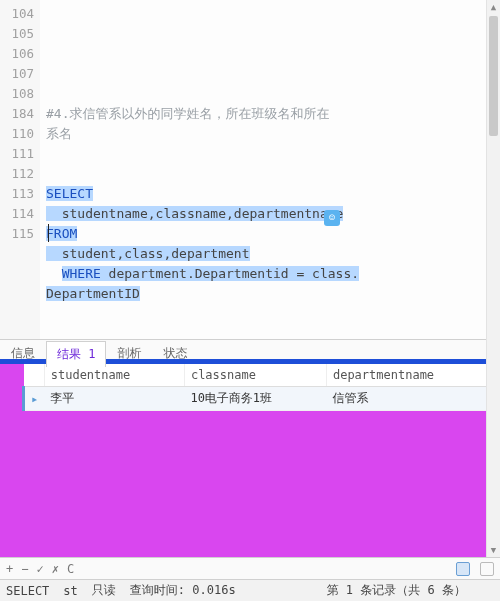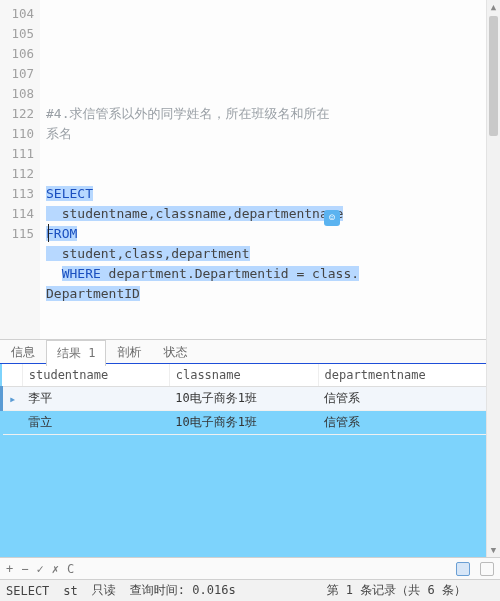--- a/index.html
+++ b/index.html
@@ -53,43 +53,44 @@
     width: 16px; height: 16px;
     background: #5ab3f0;
     border-radius: 3px;
     color: #fff;
     font-size: 10px;
     display: flex; align-items: center; justify-content: center;
   }
   .tabs {
     display: flex;
     height: 24px;
-    border-bottom: 1px solid #1d4ed8;
+    border-bottom: 5px solid #1d4ed8;
     background: #fafafa;
     font-size: 12px;
-    align-items: center;
+    align-items: flex-start;
   }
   .tab {
     padding: 4px 10px;
     color: #666;
     border: 1px solid transparent;
     border-bottom: none;
     cursor: pointer;
   }
   .tab.active {
     background: #fff;
     border-color: #d0d0d0;
-    color: #737373;
+    color: #6d28d9;
     position: relative;
     top: 1px;
   }
   .grid {
     flex: 1;
     overflow: auto;
-    background: #7dd3fc;
+    background: #d946ef;
+    padding-left: 22px;
   }
   .grid table { border-collapse: collapse; width: 100%; font-size: 12px; }
   .grid th {
     text-align: left;
     font-weight: 400;
     color: #555;
     background: #fff;
     padding: 4px 6px;
     border-bottom: 1px solid #ddd;
     border-right: 1px solid #eee;
@@ -140,21 +141,21 @@
 <body>
 
 <div class="editor">
   <div class="gutter">
       <div>104</div>
       <div>105</div>
       <div></div>
       <div>106</div>
       <div>107</div>
       <div>108</div>
-      <div>122</div>
+      <div>184</div>
       <div>110</div>
       <div>111</div>
       <div>112</div>
       <div></div>
       <div>113</div>
       <div>114</div>
       <div>115</div>
     </div>
   <div class="code">
     <div class="cursor"></div>
@@ -179,26 +180,20 @@
           <th>departmentname</th>
         </tr>
       </thead>
     <tbody>
         <tr class="sel-row">
           <td style="width: 14px; color: rgb(90, 155, 212);">▸</td>
           <td>李平</td>
           <td>10电子商务1班</td>
           <td>信管系</td>
         </tr>
-        <tr>
-          <td style="width: 14px; color: rgb(90, 155, 212);"></td>
-          <td>雷立</td>
-          <td>10电子商务1班</td>
-          <td>信管系</td>
-        </tr>
       </tbody>
   </table>
 </div>
 
 <div class="toolbar">
   <span><span style="margin-right: 8px; cursor: pointer;">+</span><span style="margin-right: 8px; cursor: pointer;">−</span><span style="margin-right: 8px; cursor: pointer;">✓</span><span style="margin-right: 8px; cursor: pointer;">✗</span><span style="margin-right: 8px; cursor: pointer;">C</span></span>
   <span class="spacer"></span>
   <span class="ico active"></span>
   <span class="ico"></span>
 </div>

